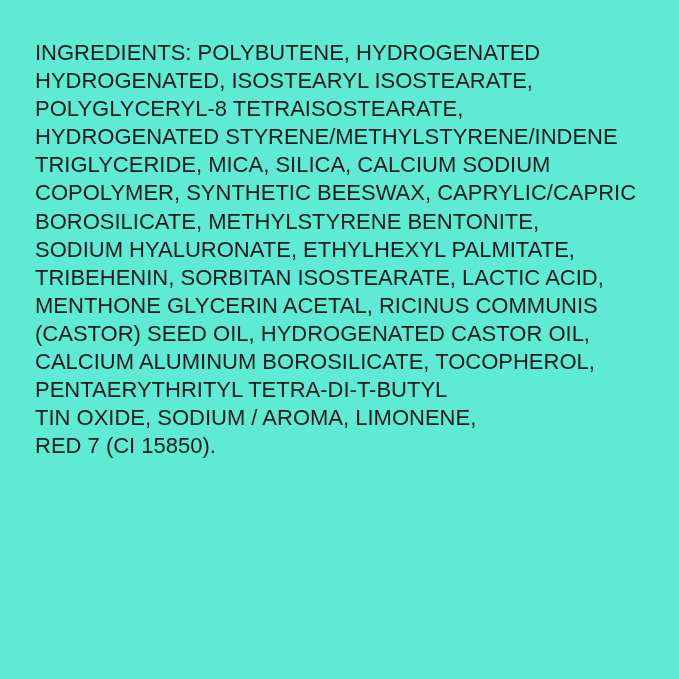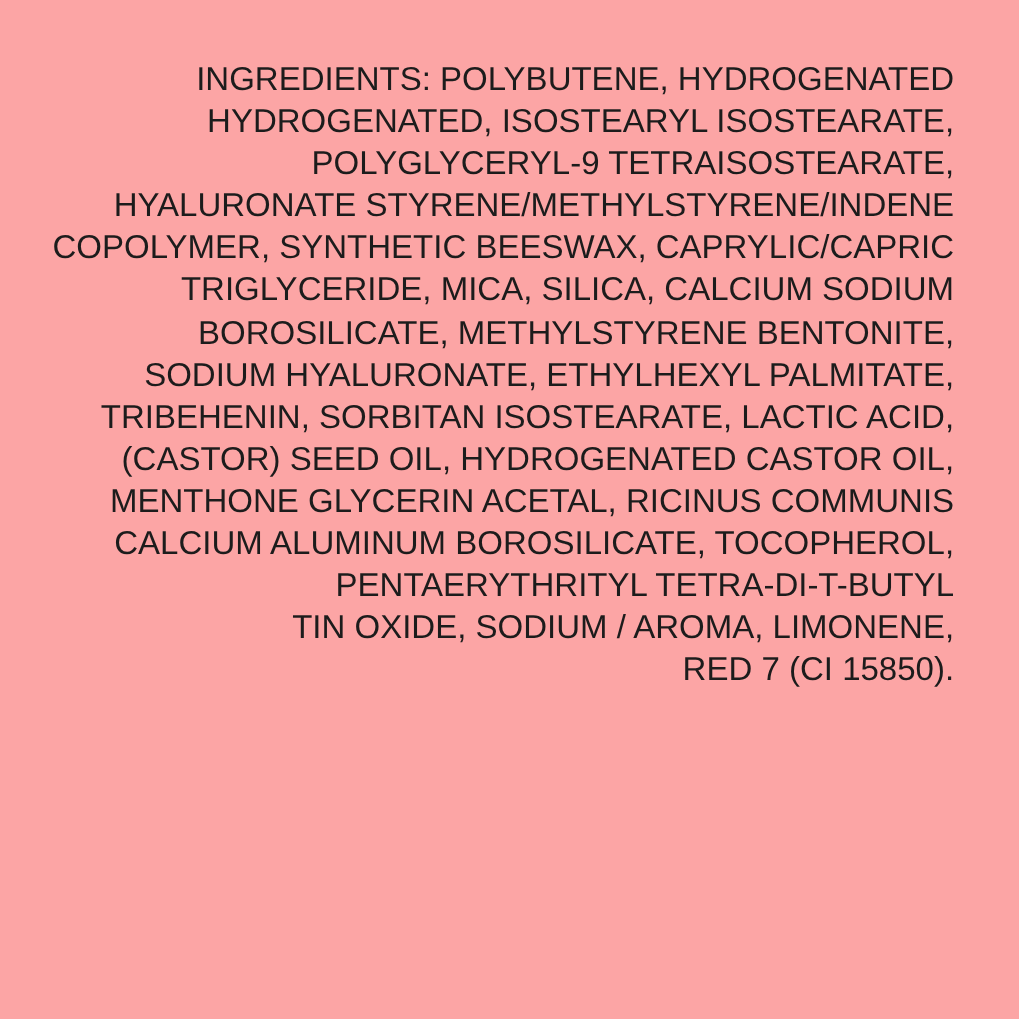--- a/index.html
+++ b/index.html
@@ -9,22 +9,21 @@
   body {
     width: 679px;
     height: 679px;
     position: relative;
     overflow: hidden;
     font-family: "Liberation Sans", sans-serif;
   }
   .canvas {
     position: absolute;
     inset: 0;
-    background: #fca5a5;
-    text-align: right;
+    background: #5eead4;
   }
   .text-block {
     position: absolute;
     left: 35px;
     top: 39px;
     font-size: 22px;
     line-height: 28.1px;
     font-weight: 400;
     letter-spacing: 0px;
     color: #1c1c1c;
@@ -33,27 +32,27 @@
     white-space: nowrap;
   }
 </style>
 </head>
 <body style="background: rgb(255, 255, 255);">
 
 <div class="canvas">
   <div class="text-block" id="ingredients-text-block" style="color: rgb(28, 28, 28);">
       <div class="ingredients-line">INGREDIENTS: POLYBUTENE, HYDROGENATED</div>
       <div class="ingredients-line">HYDROGENATED, ISOSTEARYL ISOSTEARATE,</div>
-      <div class="ingredients-line">POLYGLYCERYL-9 TETRAISOSTEARATE,</div>
-      <div class="ingredients-line">HYALURONATE STYRENE/METHYLSTYRENE/INDENE</div>
+      <div class="ingredients-line">POLYGLYCERYL-8 TETRAISOSTEARATE,</div>
+      <div class="ingredients-line">HYDROGENATED STYRENE/METHYLSTYRENE/INDENE</div>
+      <div class="ingredients-line">TRIGLYCERIDE, MICA, SILICA, CALCIUM SODIUM</div>
       <div class="ingredients-line">COPOLYMER, SYNTHETIC BEESWAX, CAPRYLIC/CAPRIC</div>
-      <div class="ingredients-line">TRIGLYCERIDE, MICA, SILICA, CALCIUM SODIUM</div>
       <div class="ingredients-line">BOROSILICATE, METHYLSTYRENE BENTONITE,</div>
       <div class="ingredients-line">SODIUM HYALURONATE, ETHYLHEXYL PALMITATE,</div>
       <div class="ingredients-line">TRIBEHENIN, SORBITAN ISOSTEARATE, LACTIC ACID,</div>
+      <div class="ingredients-line">MENTHONE GLYCERIN ACETAL, RICINUS COMMUNIS</div>
       <div class="ingredients-line">(CASTOR) SEED OIL, HYDROGENATED CASTOR OIL,</div>
-      <div class="ingredients-line">MENTHONE GLYCERIN ACETAL, RICINUS COMMUNIS</div>
       <div class="ingredients-line">CALCIUM ALUMINUM BOROSILICATE, TOCOPHEROL,</div>
       <div class="ingredients-line">PENTAERYTHRITYL TETRA-DI-T-BUTYL</div>
       <div class="ingredients-line">TIN OXIDE, SODIUM / AROMA, LIMONENE,</div>
       <div class="ingredients-line">RED 7 (CI 15850).</div>
     </div>
 </div>
 
 </body></html>

